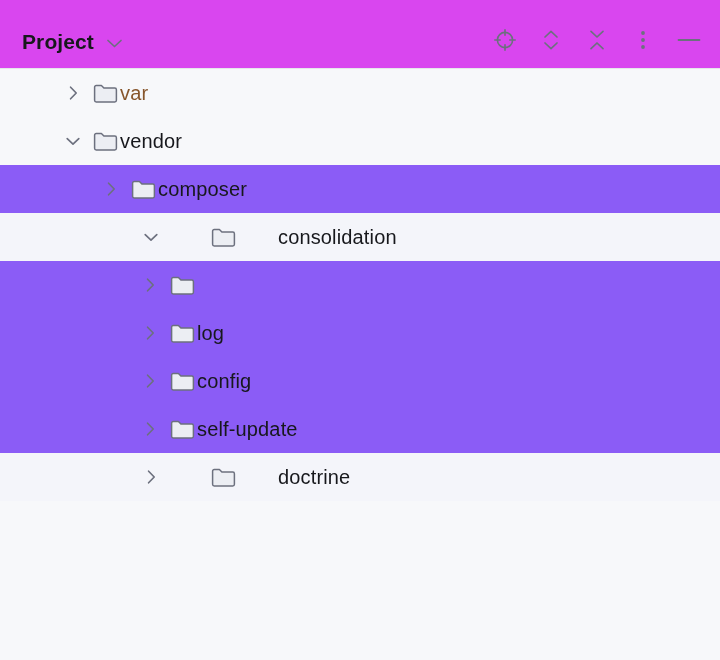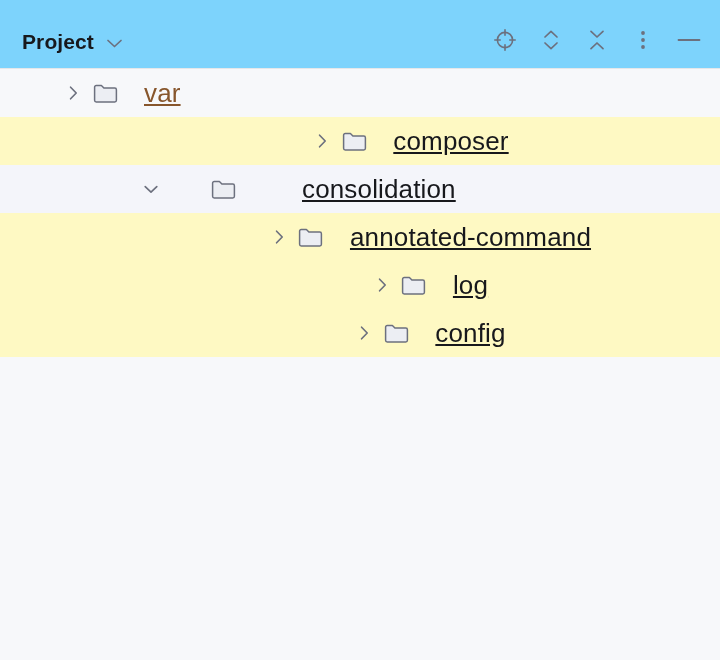--- a/index.html
+++ b/index.html
@@ -25,21 +25,21 @@
   }
 
   .tw-header {
     height: 69px;
     min-height: 69px;
     box-sizing: border-box;
     display: flex;
     align-items: center;
     padding: 16px 18px 0 22px;
     border-bottom: 1px solid #e5e7ea;
-    background: #7dd3fc;
+    background: #d946ef;
   }
 
   .tw-title-group {
     display: flex;
     align-items: center;
     gap: 11px;
     cursor: default;
   }
 
   .tw-title {
@@ -83,21 +83,21 @@
   .tree-row {
     height: 48px;
     display: flex;
     align-items: center;
     box-sizing: border-box;
     cursor: default;
     white-space: nowrap;
   }
 
   .tree-row.bg-base      { background: #f7f8fa; }
-  .tree-row.bg-highlight { background: #fef9c3; justify-content: center; }
+  .tree-row.bg-highlight { background: #8b5cf6; }
   .tree-row.bg-alt       { background: #f4f5fa; gap: 40px; }
 
   .row-indent { flex: 0 0 auto; }
 
   .row-toggle {
     width: 26px;
     height: 26px;
     flex: 0 0 auto;
     display: flex;
     align-items: center;
@@ -109,25 +109,24 @@
     width: 26px;
     height: 26px;
     flex: 0 0 auto;
     display: flex;
     align-items: center;
     justify-content: center;
     margin-left: 6px;
   }
 
   .row-label {
-    font-size: 26px;
+    font-size: 20px;
     color: #17181c;
-    margin-left: 26px;
+    margin-left: 2px;
     letter-spacing: 0.15px;
-    text-decoration: underline;
   }
 
   .row-label.excluded { color: #87562c; }
 </style>
 </head>
 <body>
 
 <div class="toolwindow">
 
   <div class="tw-header">
@@ -201,20 +200,34 @@
             <path d="M6.6 3.2 L12.2 9 L6.6 14.8" stroke="#6c707e" stroke-width="1.65" stroke-linecap="round" stroke-linejoin="round"></path>
           </svg>
         </div>
         <div class="row-icon">
           <svg width="25" height="21" viewBox="0 0 25 21" fill="none">
             <path d="M1.6 4.1 A1.6 1.6 0 0 1 3.2 2.5 H8.4 L10.9 5.1 H21.8 A1.6 1.6 0 0 1 23.4 6.7 V17.3 A1.6 1.6 0 0 1 21.8 18.9 H3.2 A1.6 1.6 0 0 1 1.6 17.3 Z" fill="#eceef3" stroke="#6c707e" stroke-width="1.5" stroke-linejoin="round"></path>
           </svg>
         </div>
         <span class="row-label excluded">var</span>
       </div>
+      <div class="tree-row bg-base">
+        <div class="row-indent" style="width: 60px;"></div>
+        <div class="row-toggle">
+          <svg width="18" height="18" viewBox="0 0 18 18" fill="none">
+            <path d="M3.2 6.6 L9 12.2 L14.8 6.6" stroke="#6c707e" stroke-width="1.65" stroke-linecap="round" stroke-linejoin="round"></path>
+          </svg>
+        </div>
+        <div class="row-icon">
+          <svg width="25" height="21" viewBox="0 0 25 21" fill="none">
+            <path d="M1.6 4.1 A1.6 1.6 0 0 1 3.2 2.5 H8.4 L10.9 5.1 H21.8 A1.6 1.6 0 0 1 23.4 6.7 V17.3 A1.6 1.6 0 0 1 21.8 18.9 H3.2 A1.6 1.6 0 0 1 1.6 17.3 Z" fill="#eceef3" stroke="#6c707e" stroke-width="1.5" stroke-linejoin="round"></path>
+          </svg>
+        </div>
+        <span class="row-label">vendor</span>
+      </div>
       <div class="tree-row bg-highlight">
         <div class="row-indent" style="width: 98px;"></div>
         <div class="row-toggle">
           <svg width="18" height="18" viewBox="0 0 18 18" fill="none">
             <path d="M6.6 3.2 L12.2 9 L6.6 14.8" stroke="#6c707e" stroke-width="1.65" stroke-linecap="round" stroke-linejoin="round"></path>
           </svg>
         </div>
         <div class="row-icon">
           <svg width="25" height="21" viewBox="0 0 25 21" fill="none">
             <path d="M1.6 4.1 A1.6 1.6 0 0 1 3.2 2.5 H8.4 L10.9 5.1 H21.8 A1.6 1.6 0 0 1 23.4 6.7 V17.3 A1.6 1.6 0 0 1 21.8 18.9 H3.2 A1.6 1.6 0 0 1 1.6 17.3 Z" fill="#eceef3" stroke="#6c707e" stroke-width="1.5" stroke-linejoin="round"></path>
@@ -241,21 +254,20 @@
         <div class="row-toggle">
           <svg width="18" height="18" viewBox="0 0 18 18" fill="none">
             <path d="M6.6 3.2 L12.2 9 L6.6 14.8" stroke="#6c707e" stroke-width="1.65" stroke-linecap="round" stroke-linejoin="round"></path>
           </svg>
         </div>
         <div class="row-icon">
           <svg width="25" height="21" viewBox="0 0 25 21" fill="none">
             <path d="M1.6 4.1 A1.6 1.6 0 0 1 3.2 2.5 H8.4 L10.9 5.1 H21.8 A1.6 1.6 0 0 1 23.4 6.7 V17.3 A1.6 1.6 0 0 1 21.8 18.9 H3.2 A1.6 1.6 0 0 1 1.6 17.3 Z" fill="#eceef3" stroke="#6c707e" stroke-width="1.5" stroke-linejoin="round"></path>
           </svg>
         </div>
-        <span class="row-label">annotated-command</span>
       </div>
       <div class="tree-row bg-highlight">
         <div class="row-indent" style="width: 137px;"></div>
         <div class="row-toggle">
           <svg width="18" height="18" viewBox="0 0 18 18" fill="none">
             <path d="M6.6 3.2 L12.2 9 L6.6 14.8" stroke="#6c707e" stroke-width="1.65" stroke-linecap="round" stroke-linejoin="round"></path>
           </svg>
         </div>
         <div class="row-icon">
           <svg width="25" height="21" viewBox="0 0 25 21" fill="none">
@@ -271,15 +283,43 @@
             <path d="M6.6 3.2 L12.2 9 L6.6 14.8" stroke="#6c707e" stroke-width="1.65" stroke-linecap="round" stroke-linejoin="round"></path>
           </svg>
         </div>
         <div class="row-icon">
           <svg width="25" height="21" viewBox="0 0 25 21" fill="none">
             <path d="M1.6 4.1 A1.6 1.6 0 0 1 3.2 2.5 H8.4 L10.9 5.1 H21.8 A1.6 1.6 0 0 1 23.4 6.7 V17.3 A1.6 1.6 0 0 1 21.8 18.9 H3.2 A1.6 1.6 0 0 1 1.6 17.3 Z" fill="#eceef3" stroke="#6c707e" stroke-width="1.5" stroke-linejoin="round"></path>
           </svg>
         </div>
         <span class="row-label">config</span>
       </div>
+      <div class="tree-row bg-highlight">
+        <div class="row-indent" style="width: 137px;"></div>
+        <div class="row-toggle">
+          <svg width="18" height="18" viewBox="0 0 18 18" fill="none">
+            <path d="M6.6 3.2 L12.2 9 L6.6 14.8" stroke="#6c707e" stroke-width="1.65" stroke-linecap="round" stroke-linejoin="round"></path>
+          </svg>
+        </div>
+        <div class="row-icon">
+          <svg width="25" height="21" viewBox="0 0 25 21" fill="none">
+            <path d="M1.6 4.1 A1.6 1.6 0 0 1 3.2 2.5 H8.4 L10.9 5.1 H21.8 A1.6 1.6 0 0 1 23.4 6.7 V17.3 A1.6 1.6 0 0 1 21.8 18.9 H3.2 A1.6 1.6 0 0 1 1.6 17.3 Z" fill="#eceef3" stroke="#6c707e" stroke-width="1.5" stroke-linejoin="round"></path>
+          </svg>
+        </div>
+        <span class="row-label">self-update</span>
+      </div>
+      <div class="tree-row bg-alt">
+        <div class="row-indent" style="width: 98px;"></div>
+        <div class="row-toggle">
+          <svg width="18" height="18" viewBox="0 0 18 18" fill="none">
+            <path d="M6.6 3.2 L12.2 9 L6.6 14.8" stroke="#6c707e" stroke-width="1.65" stroke-linecap="round" stroke-linejoin="round"></path>
+          </svg>
+        </div>
+        <div class="row-icon">
+          <svg width="25" height="21" viewBox="0 0 25 21" fill="none">
+            <path d="M1.6 4.1 A1.6 1.6 0 0 1 3.2 2.5 H8.4 L10.9 5.1 H21.8 A1.6 1.6 0 0 1 23.4 6.7 V17.3 A1.6 1.6 0 0 1 21.8 18.9 H3.2 A1.6 1.6 0 0 1 1.6 17.3 Z" fill="#eceef3" stroke="#6c707e" stroke-width="1.5" stroke-linejoin="round"></path>
+          </svg>
+        </div>
+        <span class="row-label">doctrine</span>
+      </div>
     </div>
 
 </div>
 
 </body></html>

